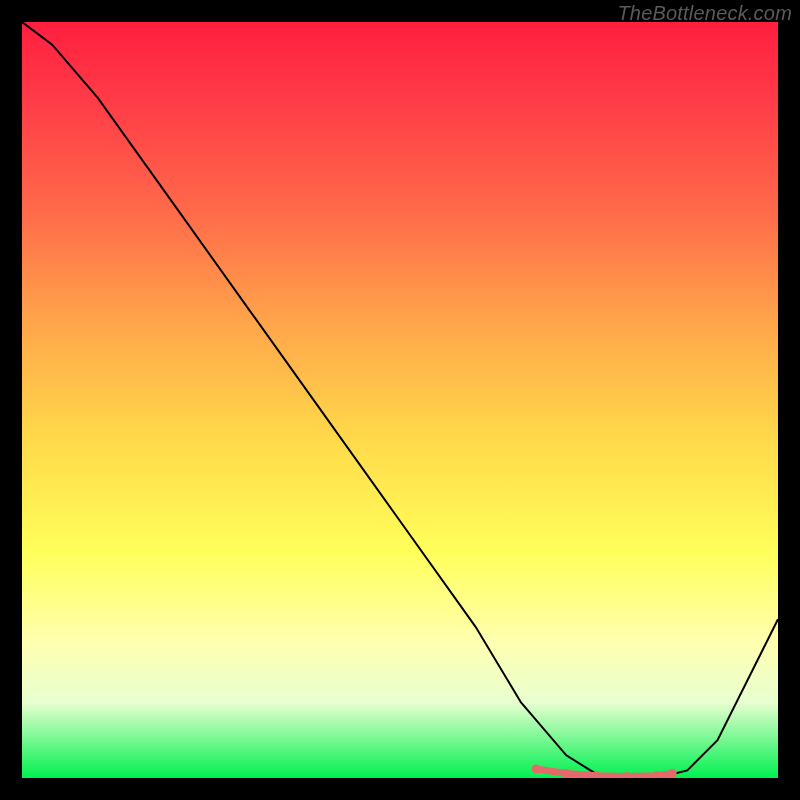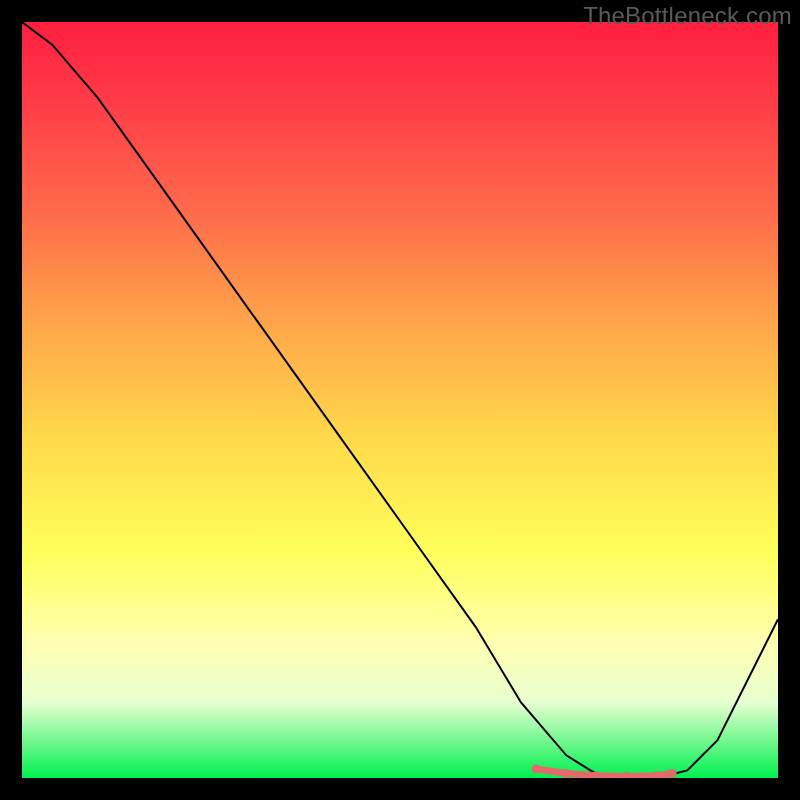--- a/index.html
+++ b/index.html
@@ -17,23 +17,24 @@
       #ffff5a 70%,
       #ffffb0 82%,
       #e8ffd0 90%,
       #00f050 100%);
   }
   .watermark {
     position: absolute;
     top: 2px;
     right: 8px;
     font-family: Arial, Helvetica, sans-serif;
-    font-size: 24px;
+    font-size: 20px;
     color: #5a5a5a;
     letter-spacing: 0.2px;
+    font-style: italic;
   }
   svg.curve { position: absolute; left:22px; top:22px; width:756px; height:756px; }
   .curve-path { fill: none; stroke: #000; stroke-width: 2; }
   .marker { fill: #e46a6a; }
   .marker-line { stroke: #e46a6a; stroke-width: 7; stroke-linecap: round; }
 </style>
 </head>
 <body>
 
 <div class="frame"></div>

